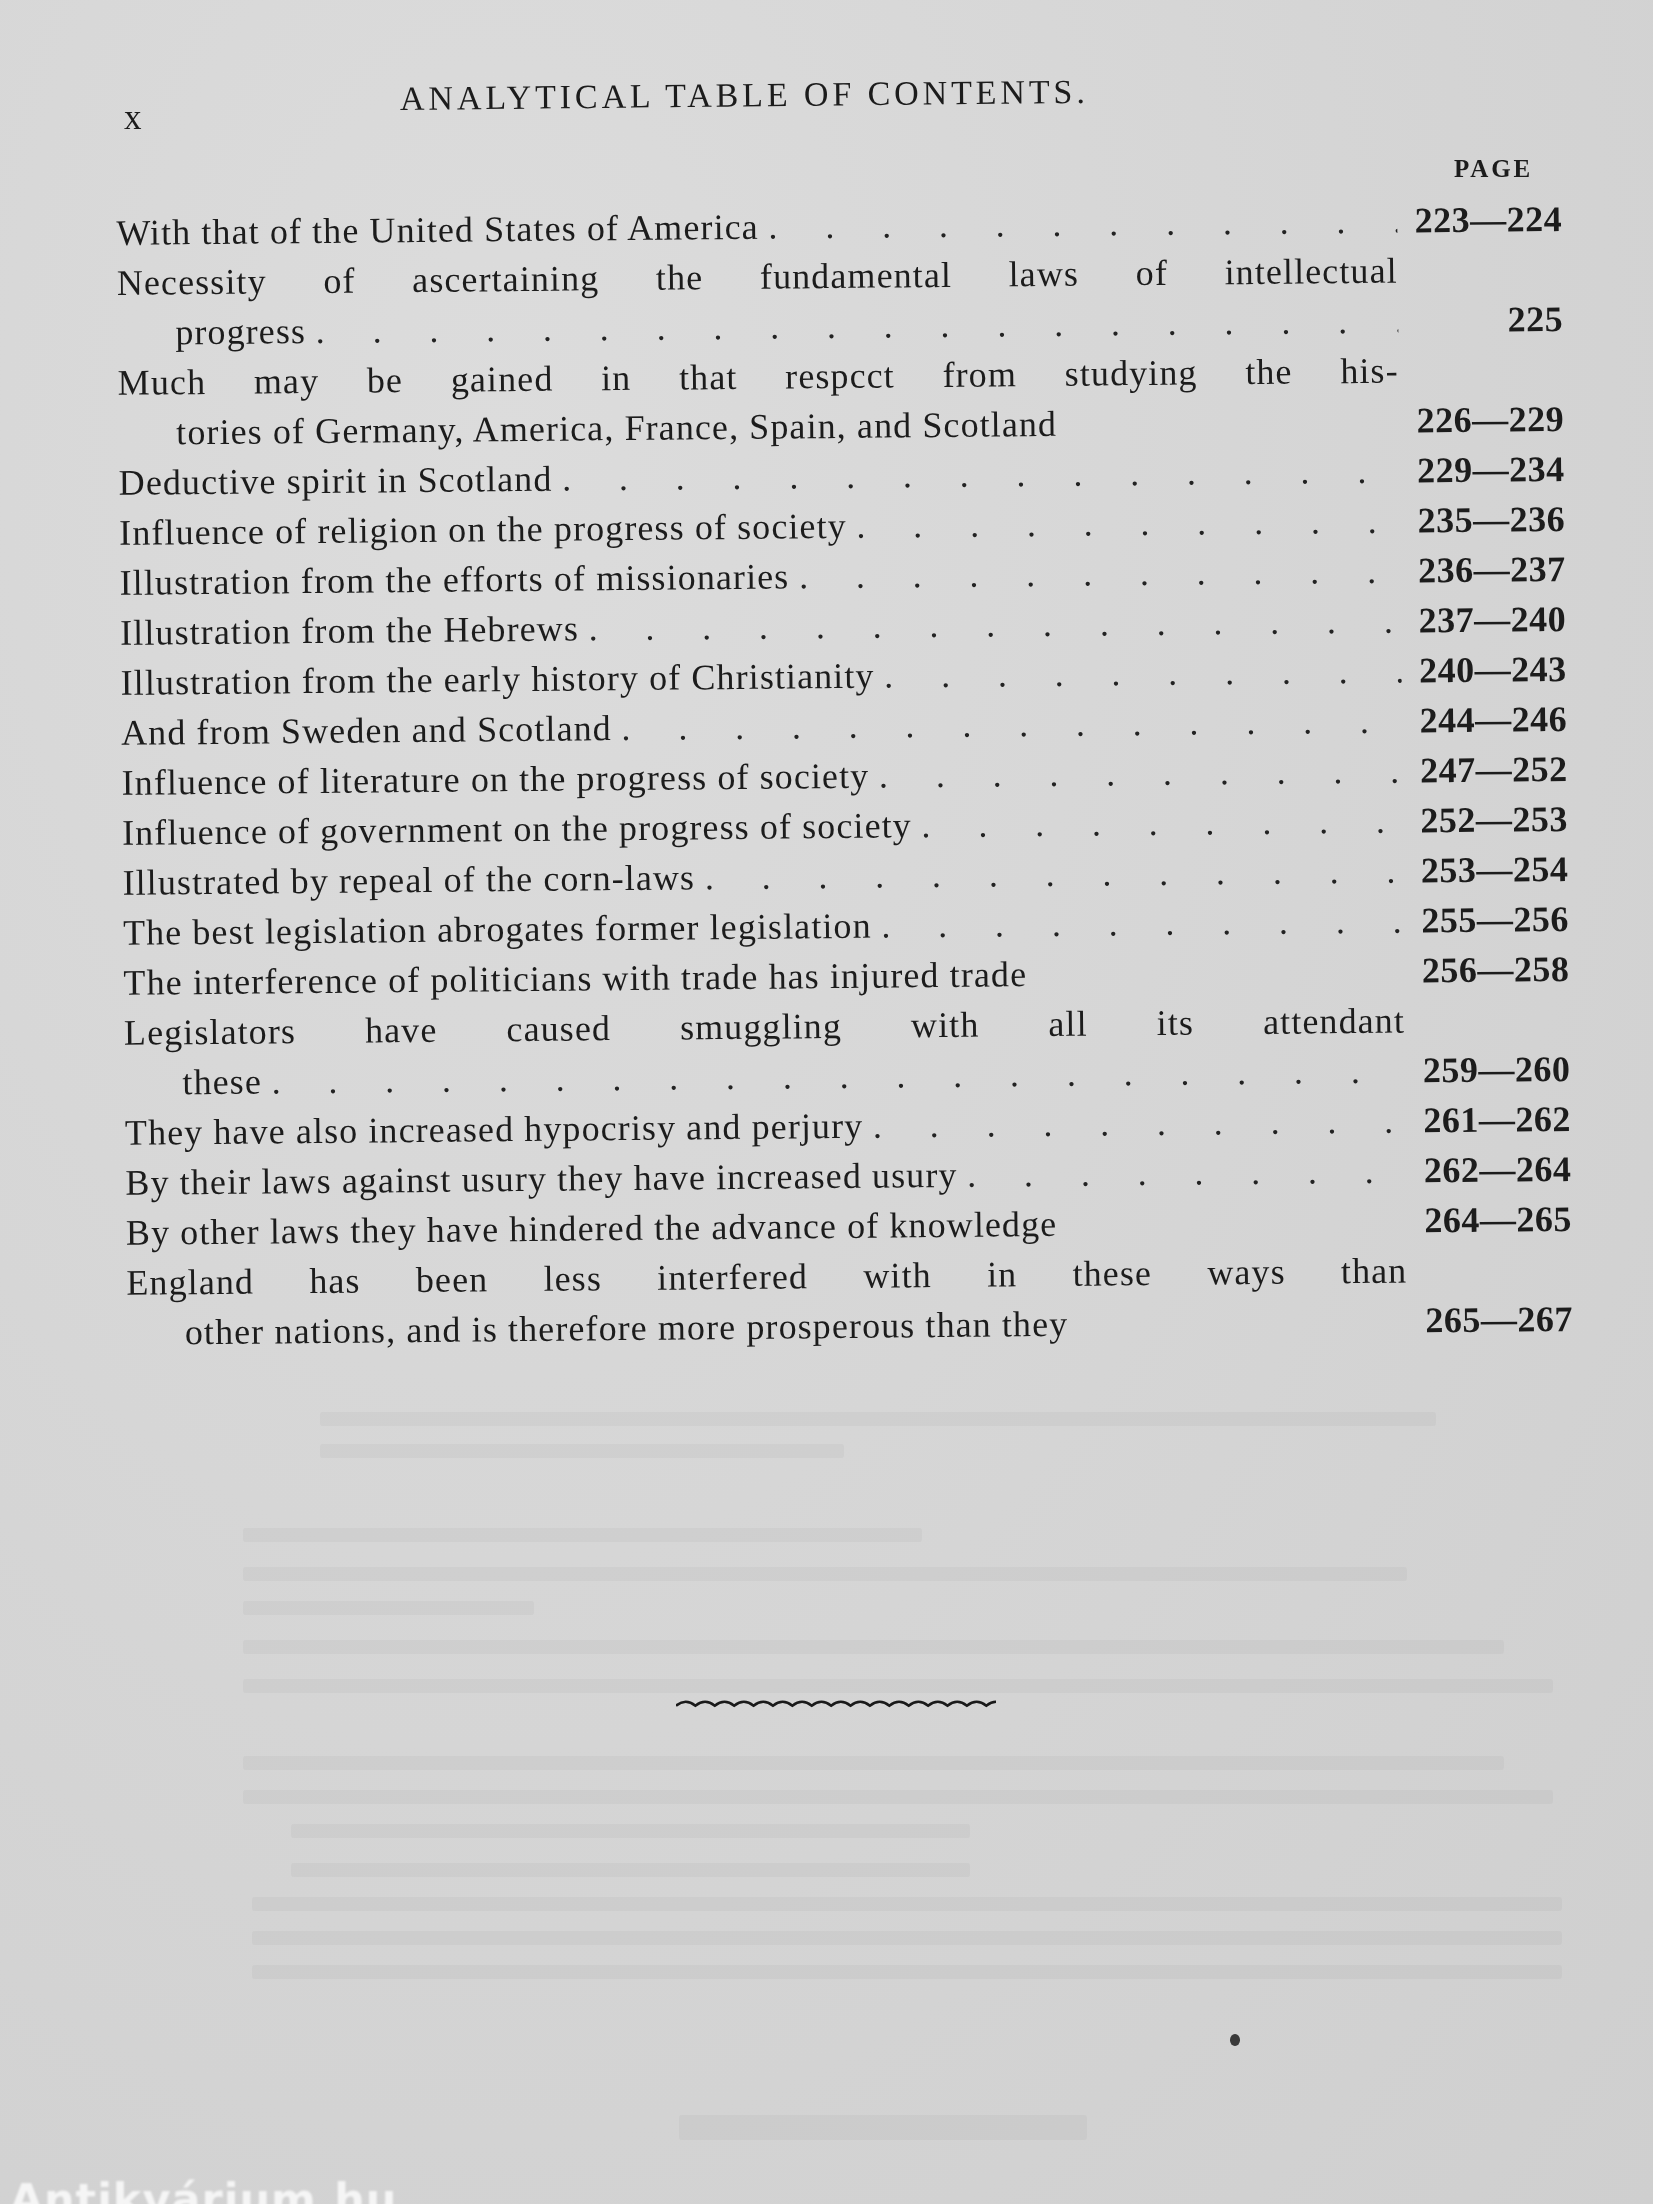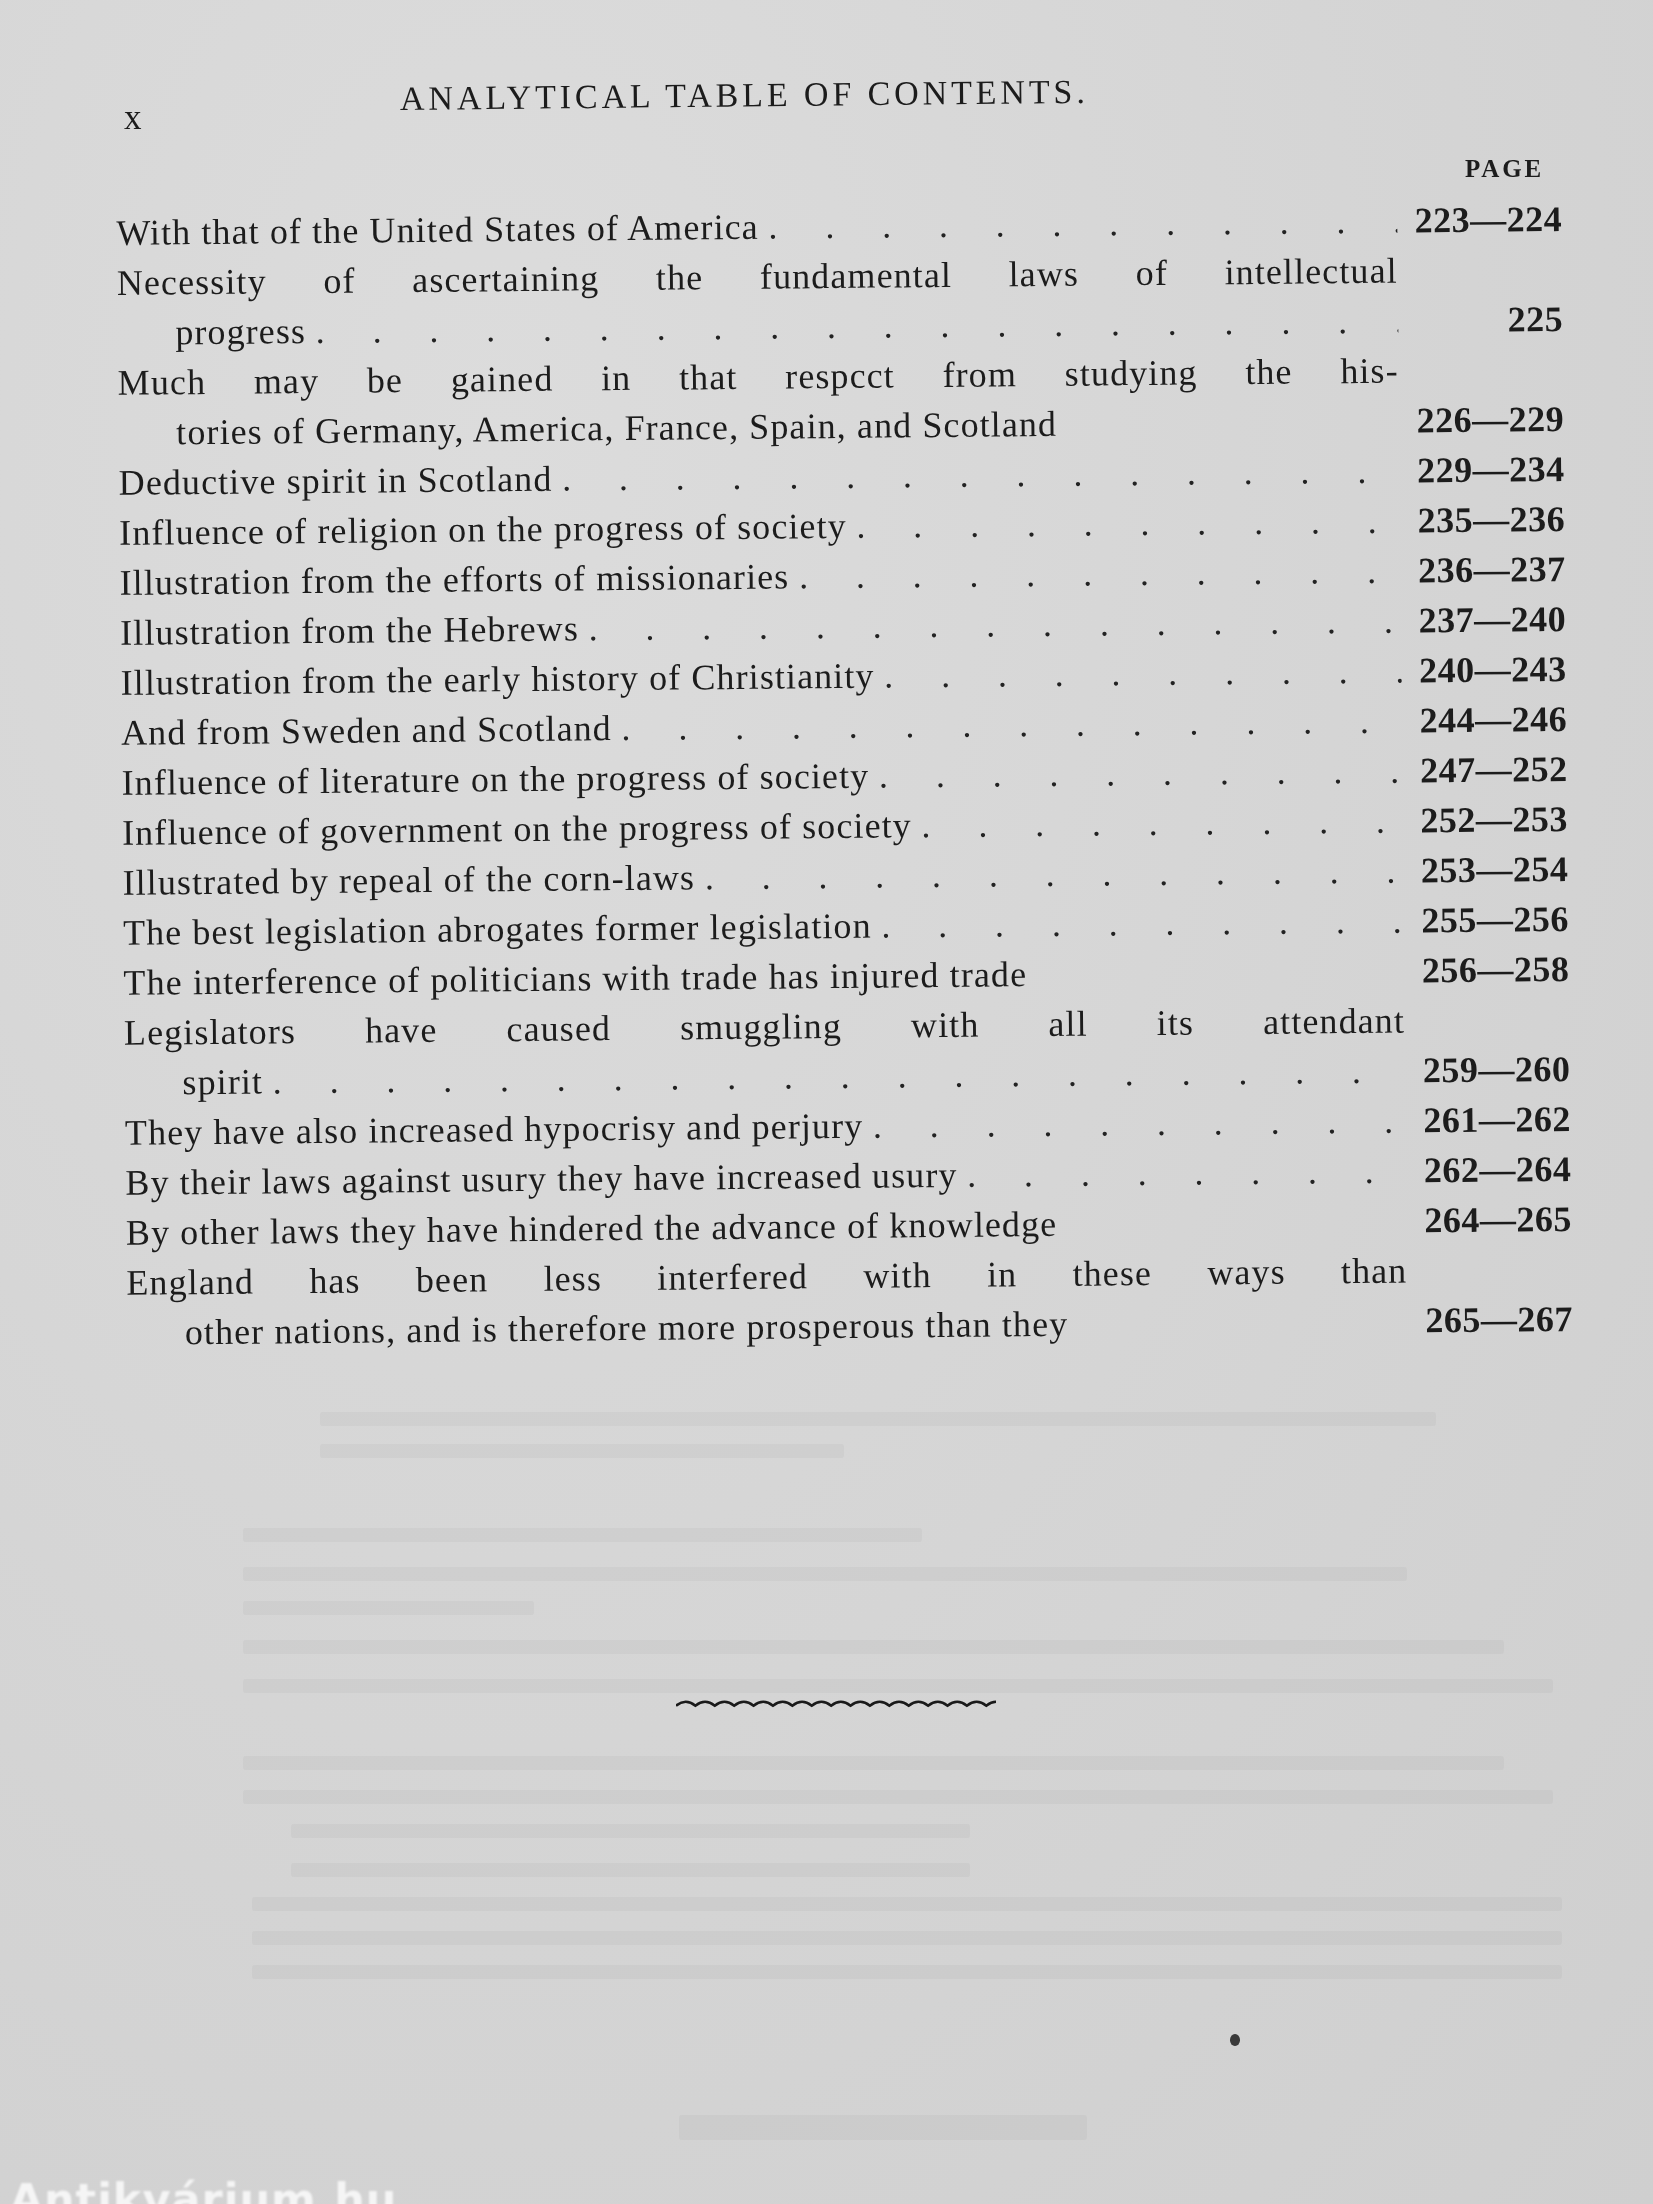--- a/index.html
+++ b/index.html
@@ -57,21 +57,20 @@
     transform: rotate(-0.6deg);
     transform-origin: left center;
   }
   .page-col-label {
     position: absolute;
     left: 1454px;
     top: 155px;
     font-size: 25px;
     letter-spacing: 2.9px;
     font-weight: bold;
-    margin-left: 11px;
   }
   .toc {
     position: absolute;
     left: 116px;
     top: 194px;
     width: 1446px;
     transform: rotate(-0.55deg);
     transform-origin: right top;
   }
   .entry {
@@ -263,21 +262,21 @@
           <span class="txt">The interference of politicians with trade has injured trade</span>
           <span class="spacer"></span>
           <span class="pg">256—258</span>
         </div>
       </div>
       <div class="entry">
         <div class="line" style="padding-right: 165px;">
           <span class="txt" style="flex: 1 1 auto; text-align: justify; text-align-last: justify;">Legislators have caused smuggling with all its attendant</span>
         </div>
         <div class="line cont">
-          <span class="txt">spirit</span>
+          <span class="txt">these</span>
           <span class="dots">. . . . . . . . . . . . . . . . . . . . . . . . . . . . . . . . . . . . . . . . . . . . . . . . . . . . . . . . . . . . </span>
           <span class="pg">259—260</span>
         </div>
       </div>
       <div class="entry">
         <div class="line">
           <span class="txt">They have also increased hypocrisy and perjury</span>
           <span class="dots">. . . . . . . . . . . . . . . . . . . . . . . . . . . . . . . . . . . . . . . . . . . . . . . . . . . . . . . . . . . . </span>
           <span class="pg">261—262</span>
         </div>

